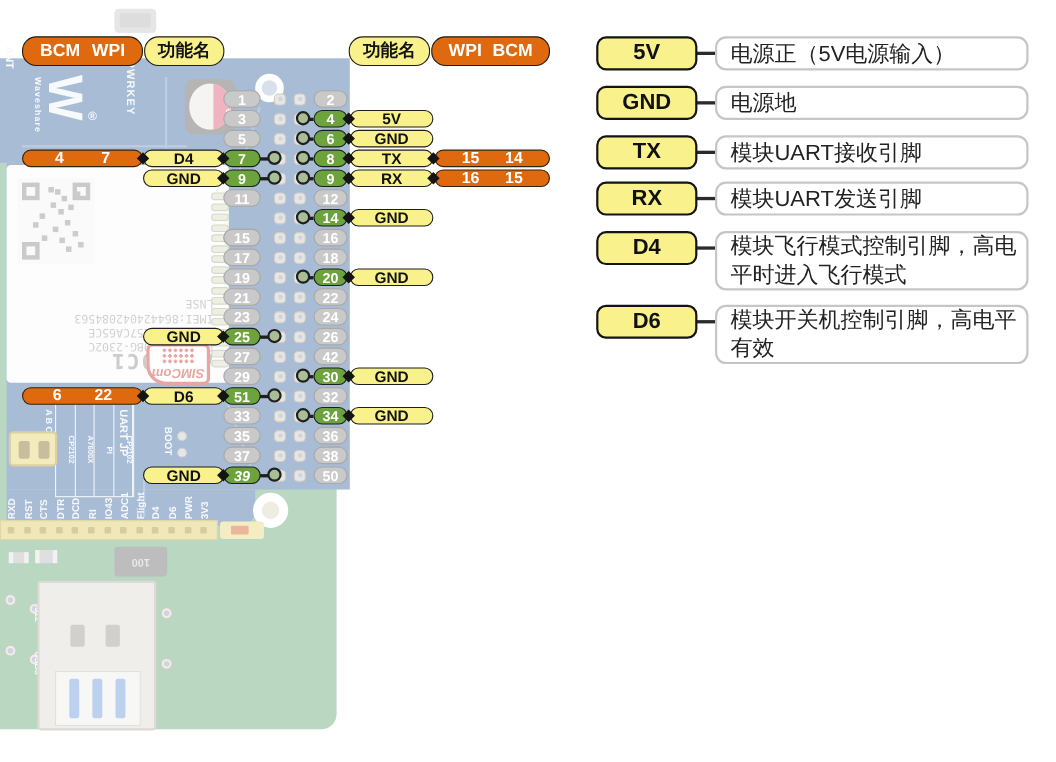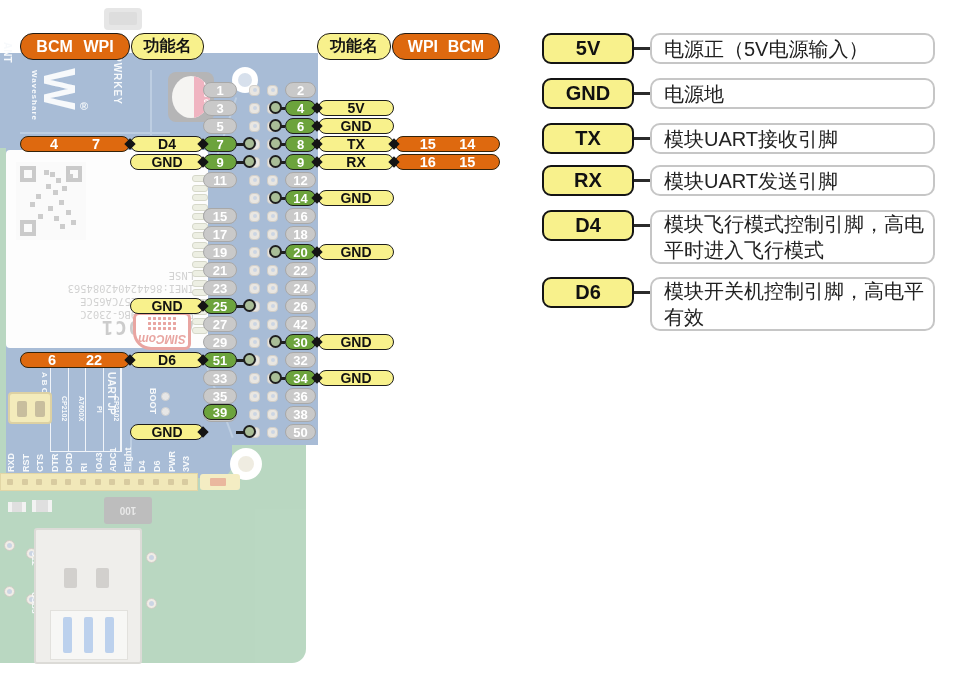--- a/index.html
+++ b/index.html
@@ -488,21 +488,21 @@
       <div class="dia" style="left: 313px; top: 374px;"></div>
       <div class="pbox fy" style="left: 318px; top: 370px; width: 76px;">GND</div>
       <div class="pbox pnc" style="left: 203px; top: 388px; width: 34px;">35</div>
       <div class="pbox pnc" style="left: 285px; top: 388px; width: 31px;">36</div>
       <div class="pbox pnc" style="left: 203px; top: 406px; width: 34px;">37</div>
       <div class="pbox pnc" style="left: 285px; top: 406px; width: 31px;">38</div>
       <div class="pbox fy" style="left: 130px; top: 424px; width: 74px;">GND</div>
       <div class="dia" style="left: 199px; top: 428px;"></div>
       <div class="neck" style="left: 236px; top: 430.5px; width: 10px;"></div>
       <div class="plug" style="left: 243px; top: 425px;"></div>
-      <div class="pbox pgr" style="left: 203px; top: 404px; width: 34px;">39</div>
+      <div class="pbox pgr" style="left: 203px; top: 424px; width: 34px; font-style: italic;">39</div>
       <div class="pbox pnc" style="left: 285px; top: 424px; width: 31px;">50</div>
     </div>
 
   <div id="legend">
       <div class="lg-pin" style="top: 33px;">5V</div>
       <div class="lg-line" style="top: 47px;"></div>
       <div class="lg-desc" style="top: 33px; height: 31px;">电源正（5V电源输入）</div>
       <div class="lg-pin" style="top: 78px;">GND</div>
       <div class="lg-line" style="top: 92px;"></div>
       <div class="lg-desc" style="top: 78px; height: 31px;">电源地</div>

